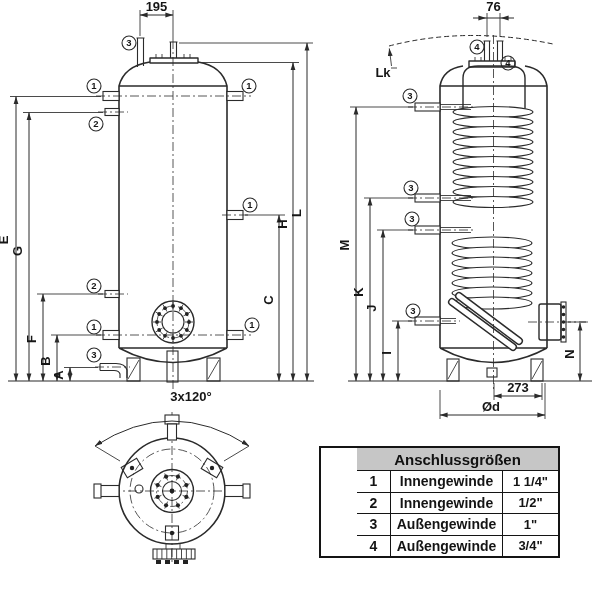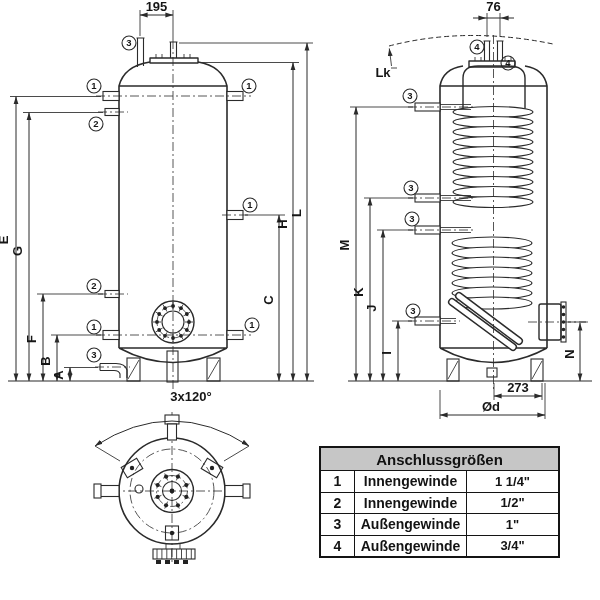--- a/index.html
+++ b/index.html
@@ -16,21 +16,21 @@
   .dsh {stroke:#2b2b2b;fill:none;stroke-width:1;stroke-dasharray:5 3;}
   .tube{fill:#ffffff;stroke:#2b2b2b;stroke-width:1.2;}
   .pipe{fill:#ffffff;stroke:#2b2b2b;stroke-width:1.1;}
   .tubS{stroke:#2b2b2b;stroke-width:8;stroke-linecap:round;fill:none;}
   .tubC{stroke:#ffffff;stroke-width:5;stroke-linecap:round;fill:none;}
   text {fill:#161616;font-weight:bold;font-family:"Liberation Sans",sans-serif;}
   .dtxt{font-size:13px;}
   .mtxt{font-size:9.5px;}
   
   .conn-table{position:absolute;left:319px;top:446px;width:241px;border:2.5px solid #141414;
-              background:#ffffff;box-sizing:border-box;}
+              background:#ffffff;box-sizing:border-box;padding-left:36px;}
   .tbl-header{height:22px;background:#c6c6c6;display:flex;align-items:center;justify-content:center;
               font-size:15px;font-weight:bold;color:#111;border-bottom:1.5px solid #141414;}
   .tbl-row{display:grid;grid-template-columns:33px 112px 1fr;height:20.5px;}
   .tbl-row + .tbl-row{border-top:1.5px solid #141414;}
   .tbl-cell{display:flex;align-items:center;justify-content:center;font-weight:bold;color:#141414;
             border-left:1.5px solid #141414;font-size:14px;}
   .tbl-cell:first-child{border-left:none;}
   .cell-size{font-size:13px;}
 </style>
 </head>

